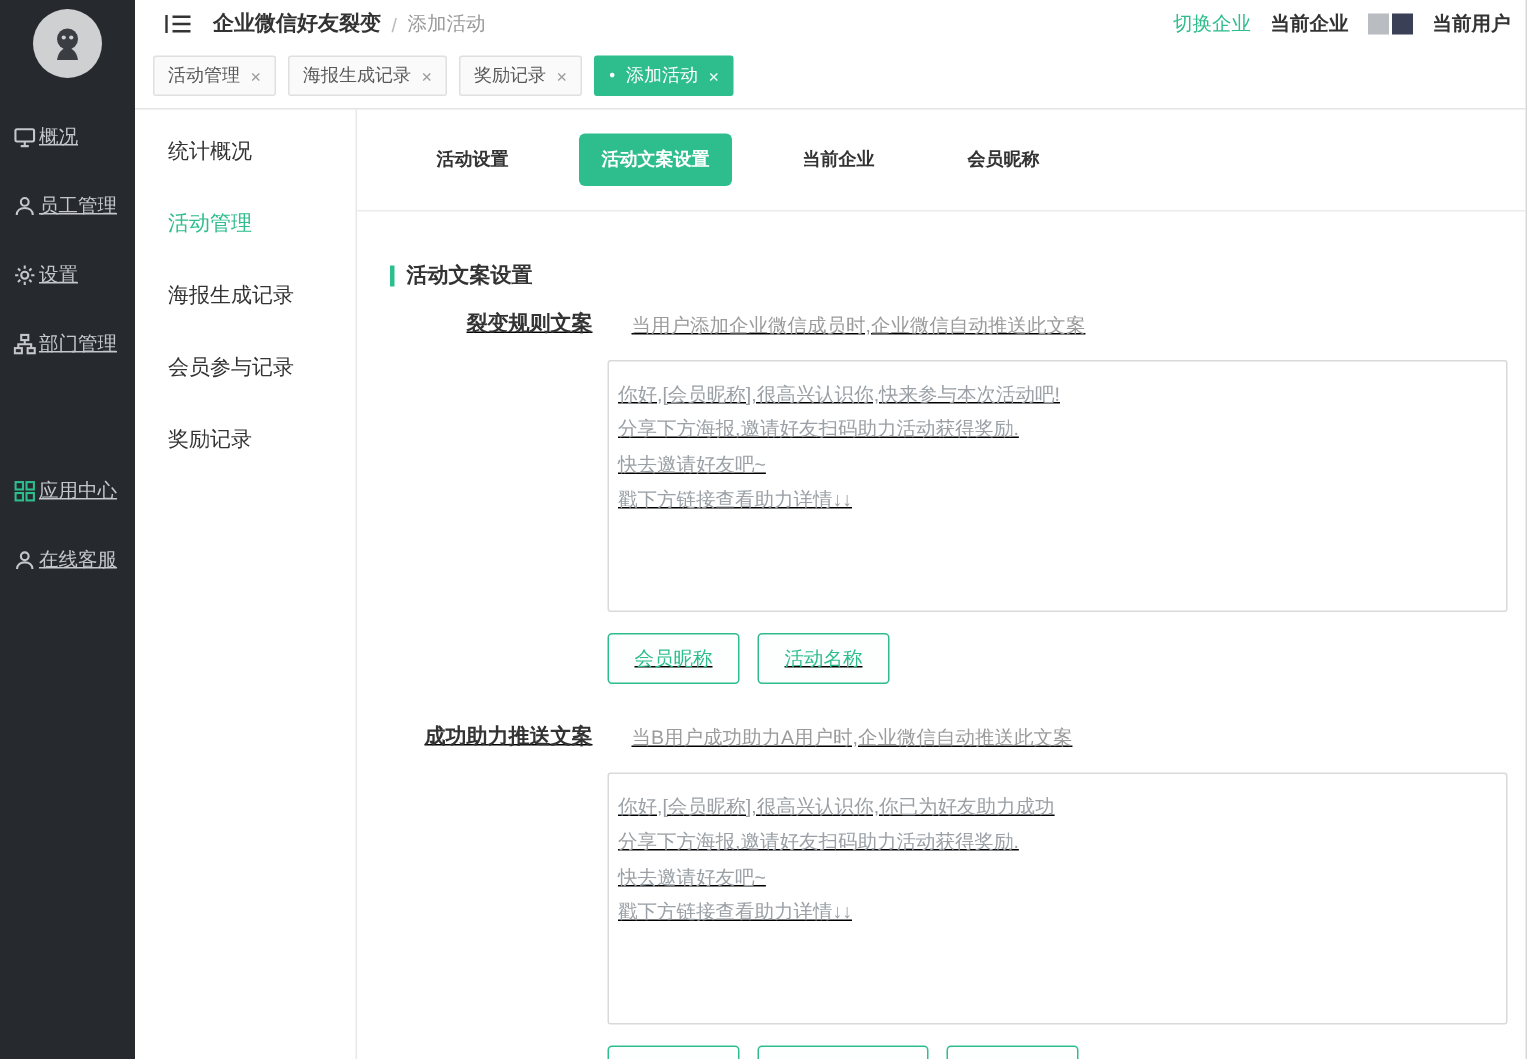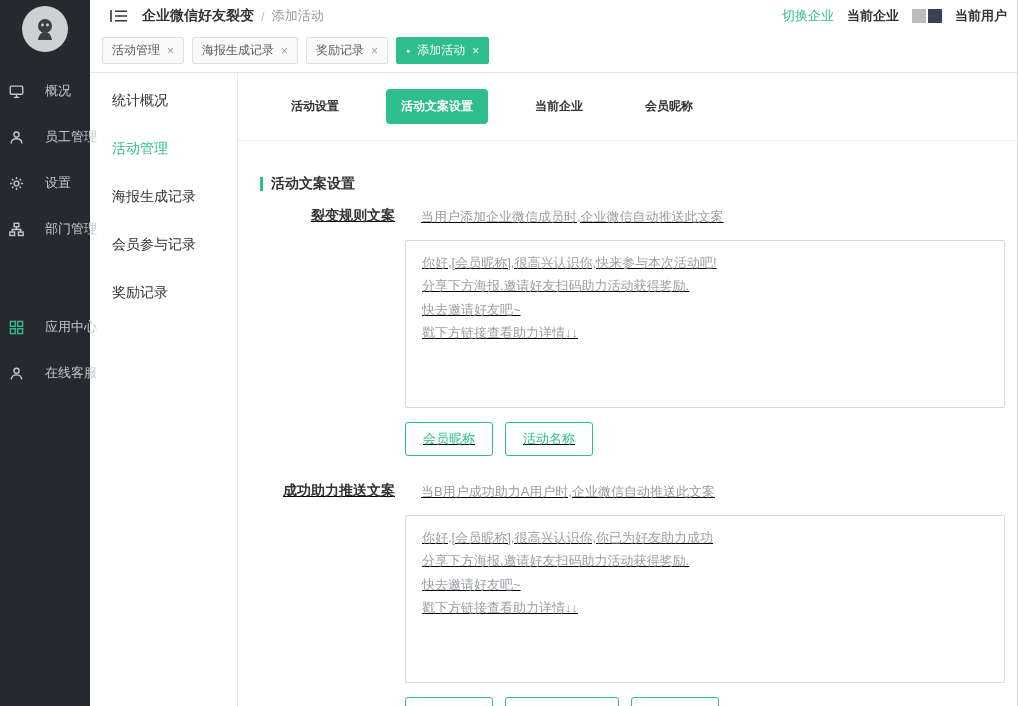--- a/index.html
+++ b/index.html
@@ -4,21 +4,21 @@
 <style>
   * { box-sizing: border-box; margin: 0; padding: 0; }
   body { font-family: "Liberation Sans", "DejaVu Sans", sans-serif; background: #fff; }
   .app { width: 1018px; height: 706px; display: flex; overflow: hidden; background: #fff; border-right: 1px solid #d8d8d8; }
 
   
   .dark-sidebar { width: 90px; flex-shrink: 0; background: #26292e; color: #c5c7ca; display: flex; flex-direction: column; }
   .logo-wrap { display: flex; justify-content: center; padding: 6px 0 16px; }
   .logo { width: 46px; height: 46px; border-radius: 50%; background: #cfd0d2; display: flex; align-items: center; justify-content: center; overflow: hidden; }
   .logo svg { width: 30px; height: 30px; }
-  .nav-item { display: flex; align-items: center; gap: 21px; padding: 0 9px; height: 46px; font-size: 13px; cursor: pointer; white-space: nowrap; }
+  .nav-item { display: flex; align-items: center; gap: 2px; padding: 0 9px; height: 46px; font-size: 13px; cursor: pointer; white-space: nowrap; text-decoration: underline; }
   .nav-item svg { width: 15px; height: 15px; flex-shrink: 0; stroke: #c5c7ca; fill: none; stroke-width: 1.3; }
   .nav-item.tint-green svg { stroke: #2ebd8c; }
   .nav-gap { height: 52px; }
 
   
   .right-col { flex: 1; display: flex; flex-direction: column; min-width: 0; }
 
   .topbar { height: 32px; display: flex; align-items: center; padding: 0 10px 0 20px; font-size: 13px; flex-shrink: 0; }
   .hamburger { width: 20px; height: 18px; margin-right: 12px; cursor: pointer; display: flex; align-items: center; }
   .hamburger svg { width: 18px; height: 14px; stroke: #333; stroke-width: 1.6; }
@@ -54,21 +54,21 @@
   .main-tab.active { background: #2ebd8c; color: #fff; }
 
   .section-title { display: flex; align-items: center; margin: 34px 0 0 22px; font-size: 14px; font-weight: bold; color: #333; }
   .green-bar { width: 3px; height: 14px; background: #2ebd8c; margin-right: 8px; }
 
   .form { margin-top: 12px; }
   .field { display: flex; margin-bottom: 24px; text-decoration: underline; }
   .field-label-col { width: 167px; flex-shrink: 0; text-align: right; padding-right: 10px; font-size: 14px; font-weight: bold; color: #333; padding-top: 2px; white-space: nowrap; }
   .field-content { flex: 1; min-width: 0; }
   .field-hint { font-size: 13px; color: #9b9b9b; padding-top: 3px; margin-left: 16px; }
-  .field textarea { display: block; margin-top: 14px; width: 600px; height: 168px; border: 1px solid #d9d9d9; border-radius: 2px; padding: 10px 16px; font-size: 13px; line-height: 1.8; color: #9aa0a6; resize: none; outline: none; background: #fff; font-family: "Liberation Sans", "DejaVu Sans", sans-serif; }
+  .field textarea { display: block; margin-top: 14px; width: 600px; height: 168px; border: 1px solid #d9d9d9; border-radius: 2px; padding: 10px 6px; font-size: 13px; line-height: 1.8; color: #9aa0a6; resize: none; outline: none; background: #fff; font-family: "Liberation Sans", "DejaVu Sans", sans-serif; }
   .insert-btns { display: flex; gap: 12px; margin-top: 14px; }
   .insert-btn { border: 1px solid #2ebd8c; color: #2ebd8c; background: #fdfffe; font-size: 13px; padding: 7px 17px; border-radius: 3px; cursor: pointer; white-space: nowrap; font-family: inherit; }
 </style>
 </head>
 <body>
 
 <div class="app">
 
   <aside class="dark-sidebar">
     <div class="logo-wrap">

